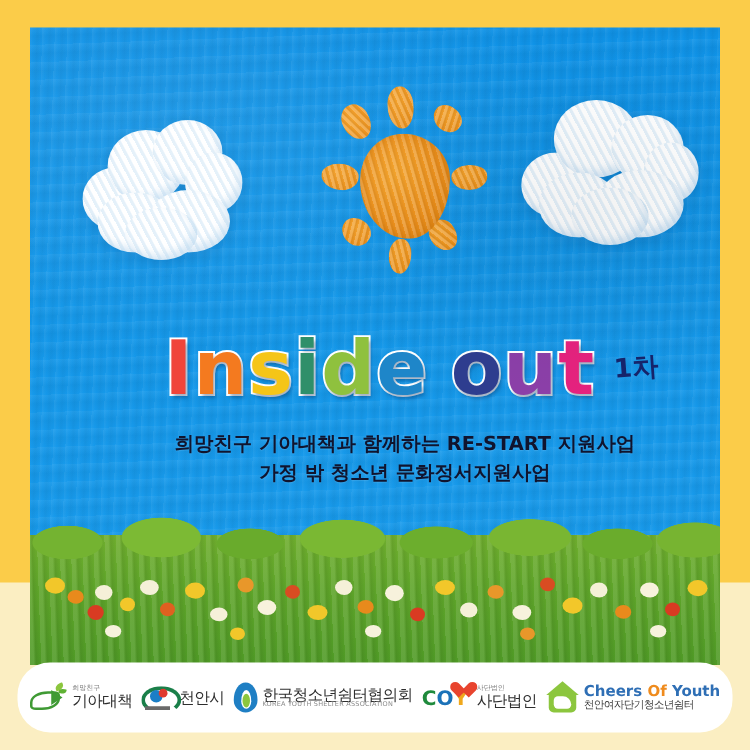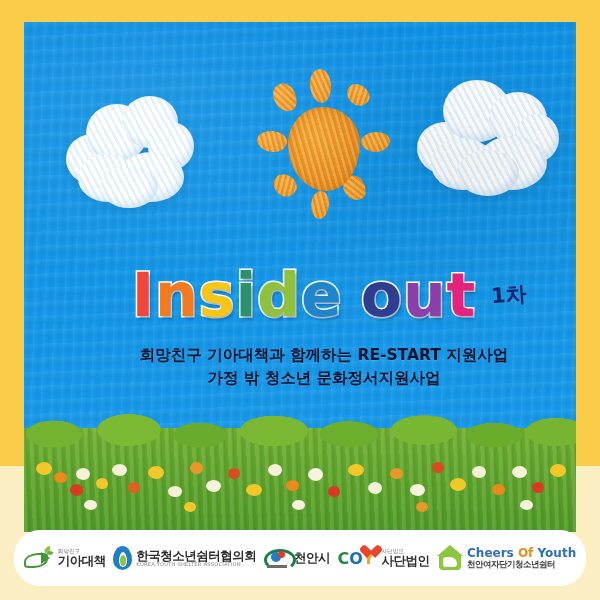--- a/index.html
+++ b/index.html
@@ -128,21 +128,21 @@
 
   
   .logobar{
     position:absolute;left:14px;bottom:14px;width:572px;height:56px;
     background:#ffffff;border-radius:26px;
     display:flex;align-items:center;justify-content:space-around;
     padding:0 6px;box-sizing:border-box;
   }
   .logo{display:flex;align-items:center;gap:4px;}
   .logo-txt{display:flex;flex-direction:column;line-height:1.05;}
-  .ko-main{font-size:12.5px;font-weight:700;color:#2e2e2e;letter-spacing:-.5px;
+  .ko-main{font-size:12.5px;font-weight:400;color:#2e2e2e;letter-spacing:-.5px;
            font-family:"DejaVu Sans","Liberation Sans",sans-serif;}
   .ko-sub{font-size:5.2px;color:#8a8a8a;letter-spacing:.2px;
           font-family:"DejaVu Sans","Liberation Sans",sans-serif;}
   .ko-tiny{font-size:5.6px;color:#7b7b7b;
            font-family:"DejaVu Sans","Liberation Sans",sans-serif;}
 
   .mark{position:relative;flex:none;}
   
   .mark-fish{width:30px;height:20px;}
   .mark-fish .fb{position:absolute;left:0;top:5px;width:20px;height:11px;
@@ -294,39 +294,39 @@
           <span class="leaf"></span>
           <span class="leaf2"></span>
       </span>
       <span class="logo-txt">
         <span class="ko-tiny">희망친구</span>
         <span class="ko-main">기아대책</span>
       </span>
     </div>
 
     <div class="logo">
-      <span class="mark mark-drop">
-        <span class="inner"></span>
-          <span class="inner2"></span>
-      </span>
-      <span class="logo-txt">
-        <span class="ko-main">한국청소년쉼터협의회</span>
-        <span class="ko-sub">KOREA YOUTH SHELTER ASSOCIATION</span>
-      </span>
-    </div>
-
-    <div class="logo">
       <span class="mark mark-city">
         <span class="oval"></span>
           <span class="ball"></span>
           <span class="dot"></span>
           <span class="bar"></span>
       </span>
       <span class="logo-txt">
         <span class="ko-main">천안시</span>
+      </span>
+    </div>
+
+    <div class="logo">
+      <span class="mark mark-drop">
+        <span class="inner"></span>
+          <span class="inner2"></span>
+      </span>
+      <span class="logo-txt">
+        <span class="ko-main">한국청소년쉼터협의회</span>
+        <span class="ko-sub">KOREA YOUTH SHELTER ASSOCIATION</span>
       </span>
     </div>
 
     <div class="logo">
       <span class="mark mark-coy">
         <span class="coy-c">C</span>
         <span class="coy-o">O</span>
         <span class="coy-y">Y</span>
         <span class="coy-heart"></span>
       </span>

